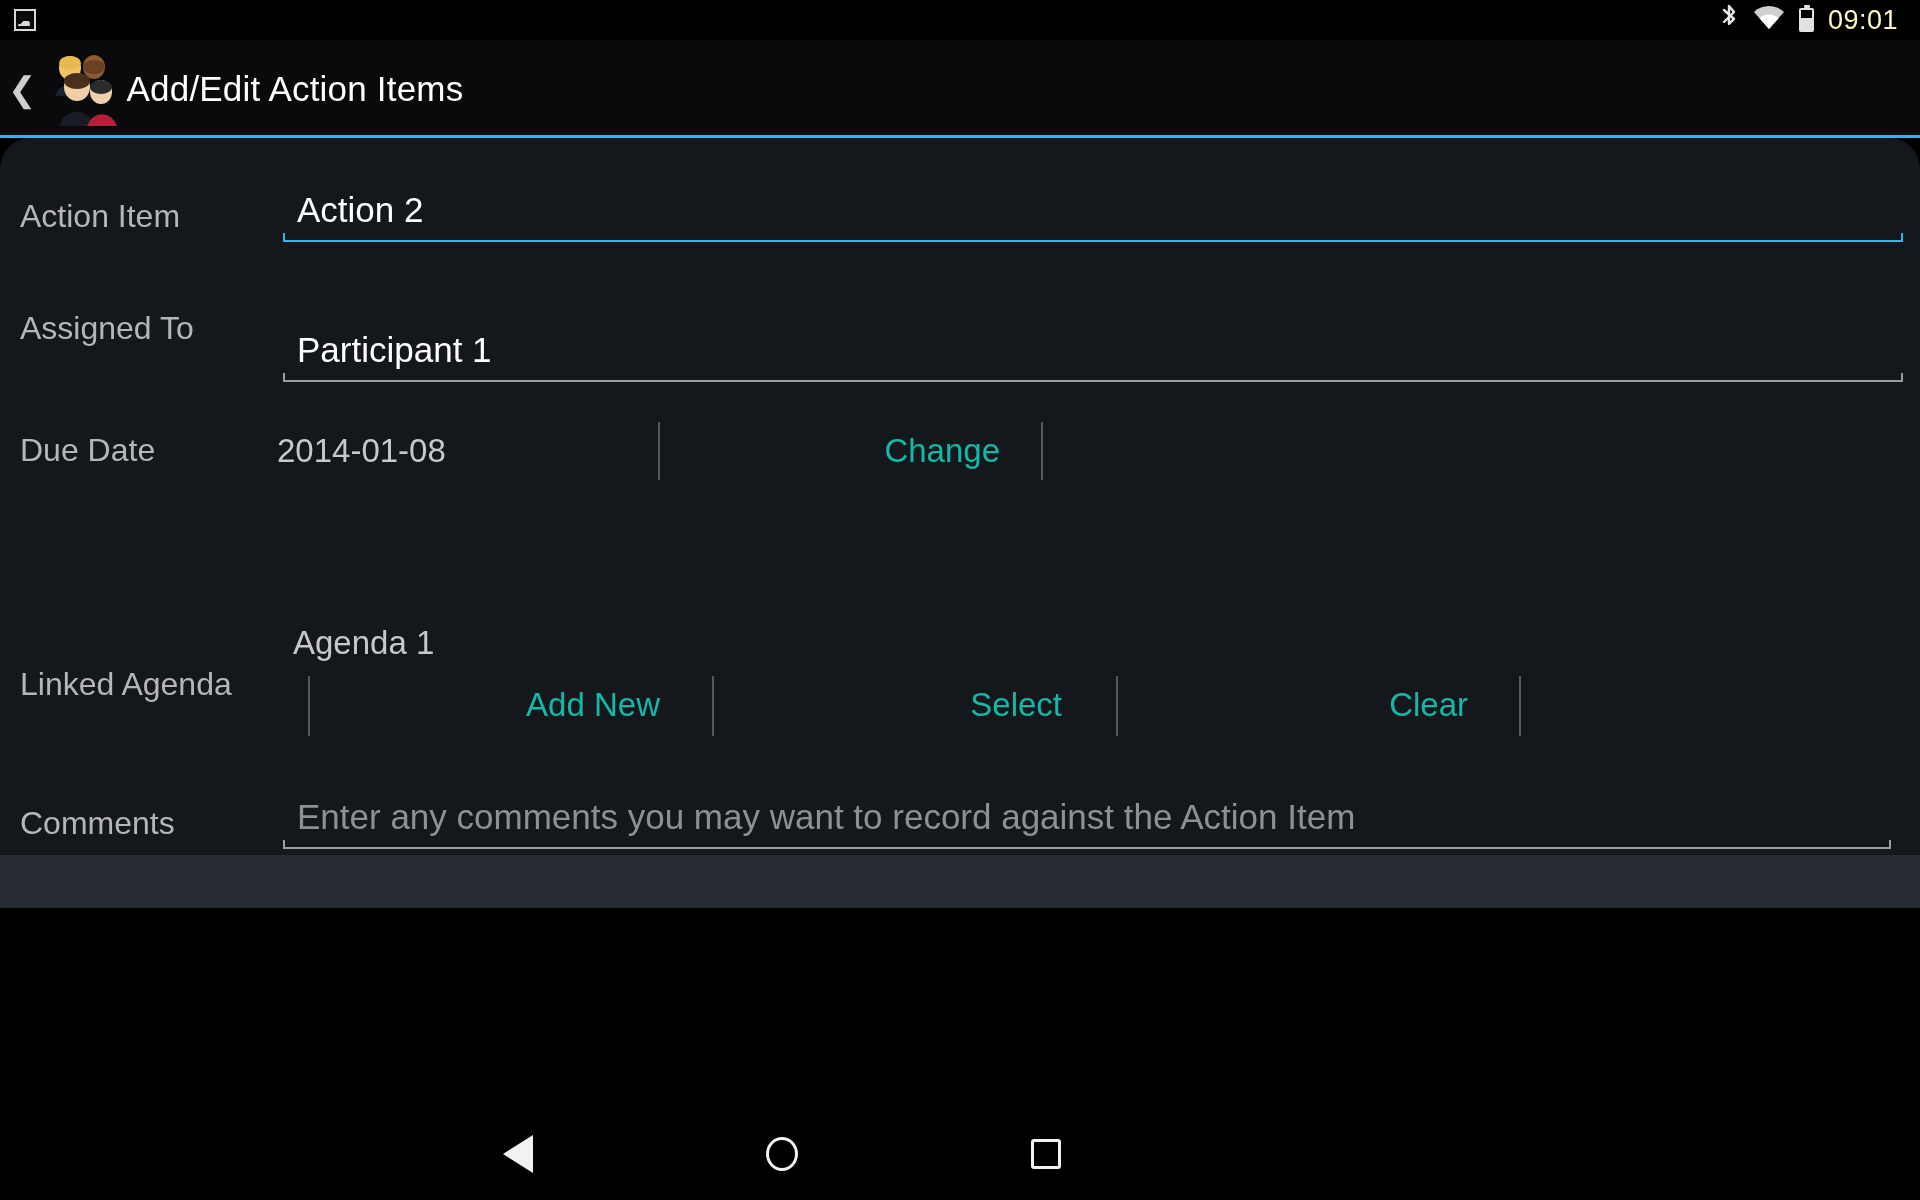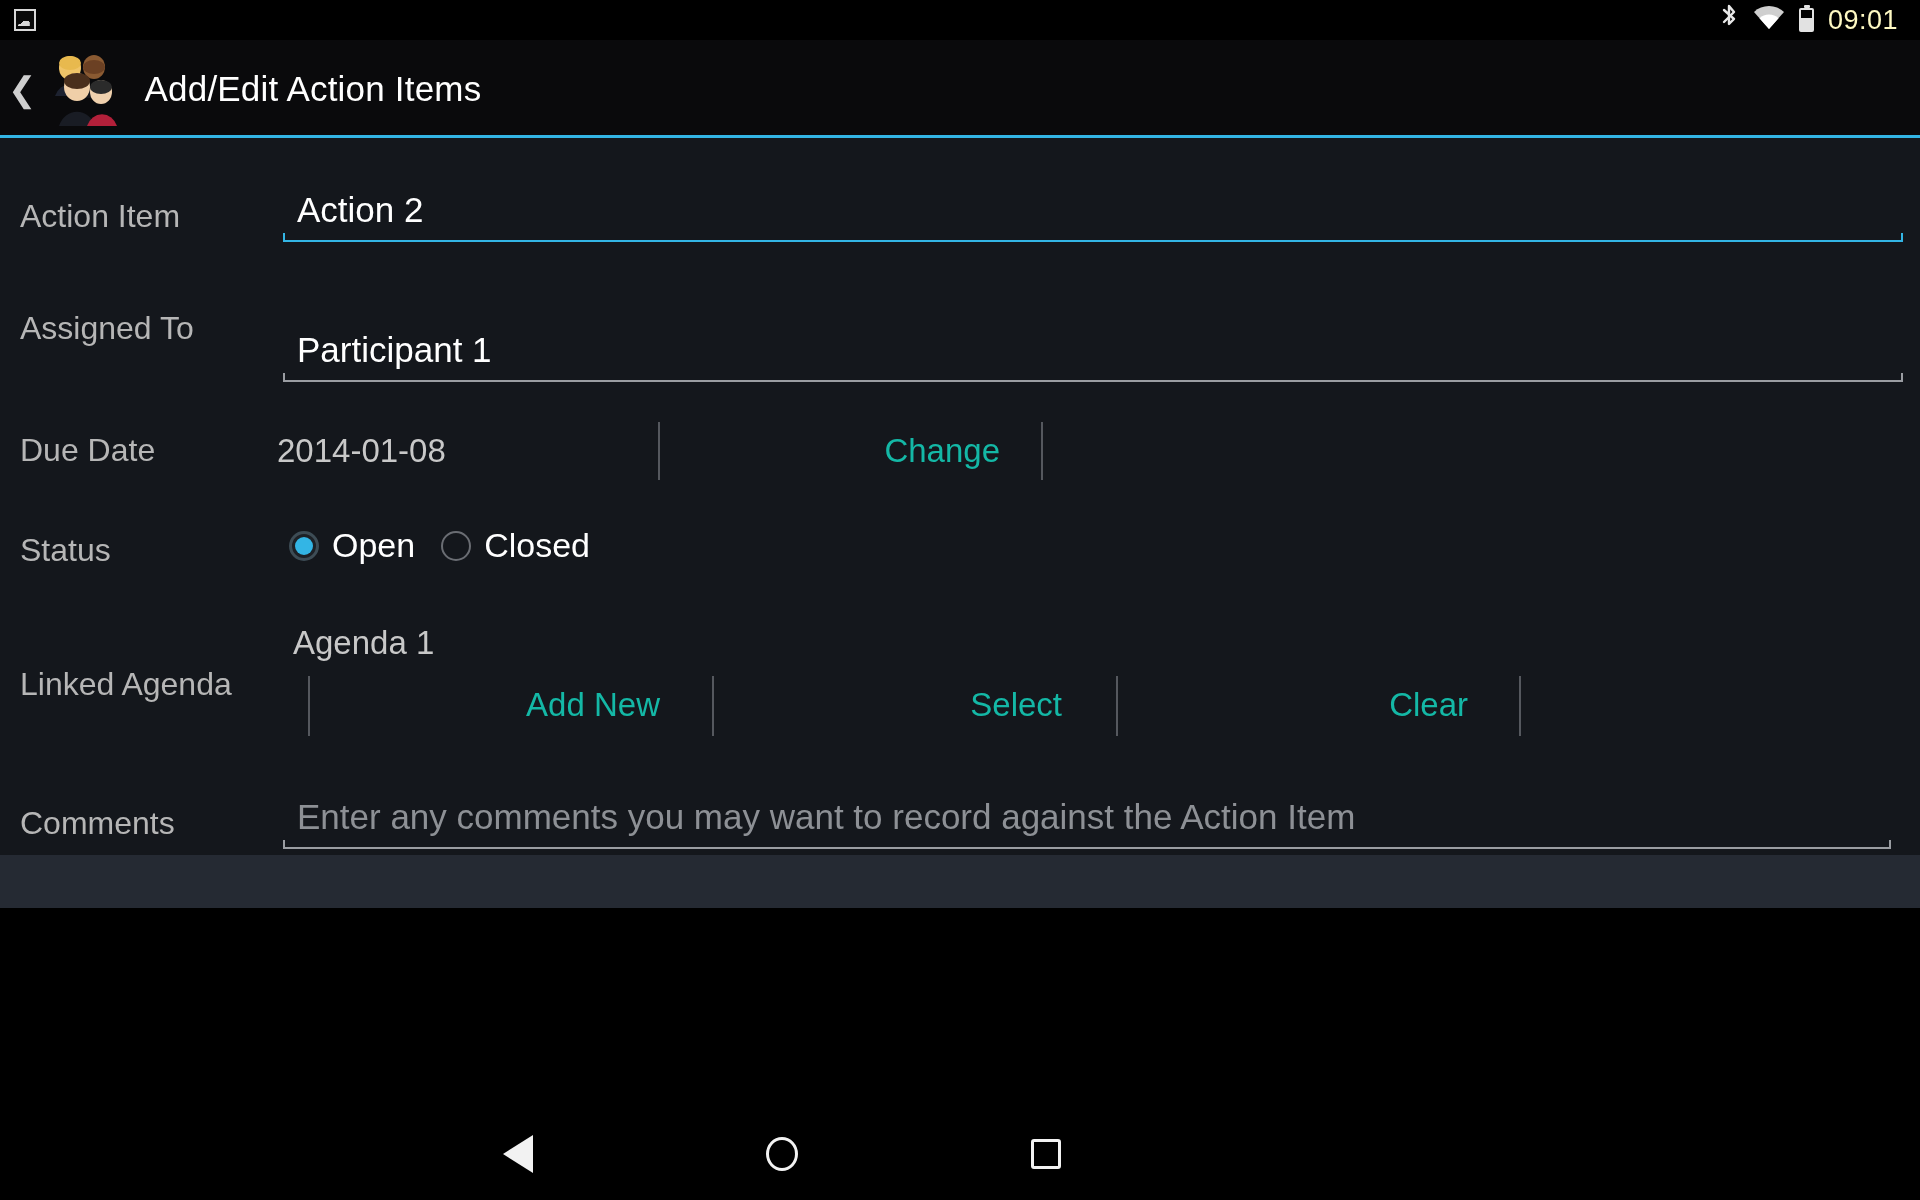--- a/index.html
+++ b/index.html
@@ -51,31 +51,32 @@
     background:#0a0a0c;
     display:flex; align-items:center;
   }
   .back-chevron{
     color:#cfcfcf; font-size:34px; line-height:1;
     padding-left:8px; padding-right:4px; user-select:none;
   }
   .app-people-icon{ width:78px; height:82px; position:relative; flex:0 0 auto; }
   .app-people-icon svg{ width:100%; height:100%; display:block; }
   .action-bar-title{
-    color:#ffffff; font-size:35px; margin-left:26px; letter-spacing:0.2px;
+    color:#ffffff; font-size:35px; margin-left:8px; letter-spacing:0.2px;
   }
   .accent-rule{
     position:absolute; top:135px; left:0; width:1920px; height:3px;
     background:#33b5e5;
   }
 
   
   .content{
     position:absolute; top:138px; left:0; width:1920px; height:770px;
     background:#14171c;
+    border-radius:31px;
   }
   .row{ position:absolute; left:0; width:1920px; }
   .field-label{
     position:absolute; left:20px; color:#b6b6b6; font-size:32px; white-space:nowrap;
   }
 
   
   .input-wrap{ position:absolute; }
   .input-value{
     color:#ffffff; font-size:35px; white-space:nowrap; padding-left:14px;
@@ -218,33 +219,20 @@
   </div>
 
   <div class="row" style="top:272px; height:98px;">
     <span class="field-label" style="top:22px;">Due Date</span>
     <span class="static-value" style="left:277px; top:22px;">2014-01-08</span>
     <span class="vdiv" style="left:658px; top:12px; height:58px;"></span>
     <span class="flat-btn" style="left:700px; top:22px; width:300px;">Change</span>
     <span class="vdiv" style="left:1041px; top:12px; height:58px;"></span>
   </div>
 
-  <div class="row" style="top:370px; height:110px;">
-    <span class="field-label" style="top:24px;">Status</span>
-    <div class="radio-group" style="left:289px; top:18px;">
-      <label class="radio-item">
-        <span class="radio-dot on"></span>
-        <span class="radio-label">Open</span>
-      </label>
-      <label class="radio-item">
-        <span class="radio-dot off"></span>
-        <span class="radio-label">Closed</span>
-      </label>
-    </div>
-  </div>
 
   <div class="row" style="top:470px; height:160px;">
     <span class="field-label" style="top:58px;">Linked Agenda</span>
     <span class="static-value" style="left:293px; top:16px;">Agenda 1</span>
     <span class="vdiv" style="left:308px; top:68px; height:60px;"></span>
     <span class="flat-btn" style="left:360px; top:78px; width:300px;">Add New</span>
     <span class="vdiv" style="left:712px; top:68px; height:60px;"></span>
     <span class="flat-btn" style="left:762px; top:78px; width:300px;">Select</span>
     <span class="vdiv" style="left:1116px; top:68px; height:60px;"></span>
     <span class="flat-btn" style="left:1168px; top:78px; width:300px;">Clear</span>

